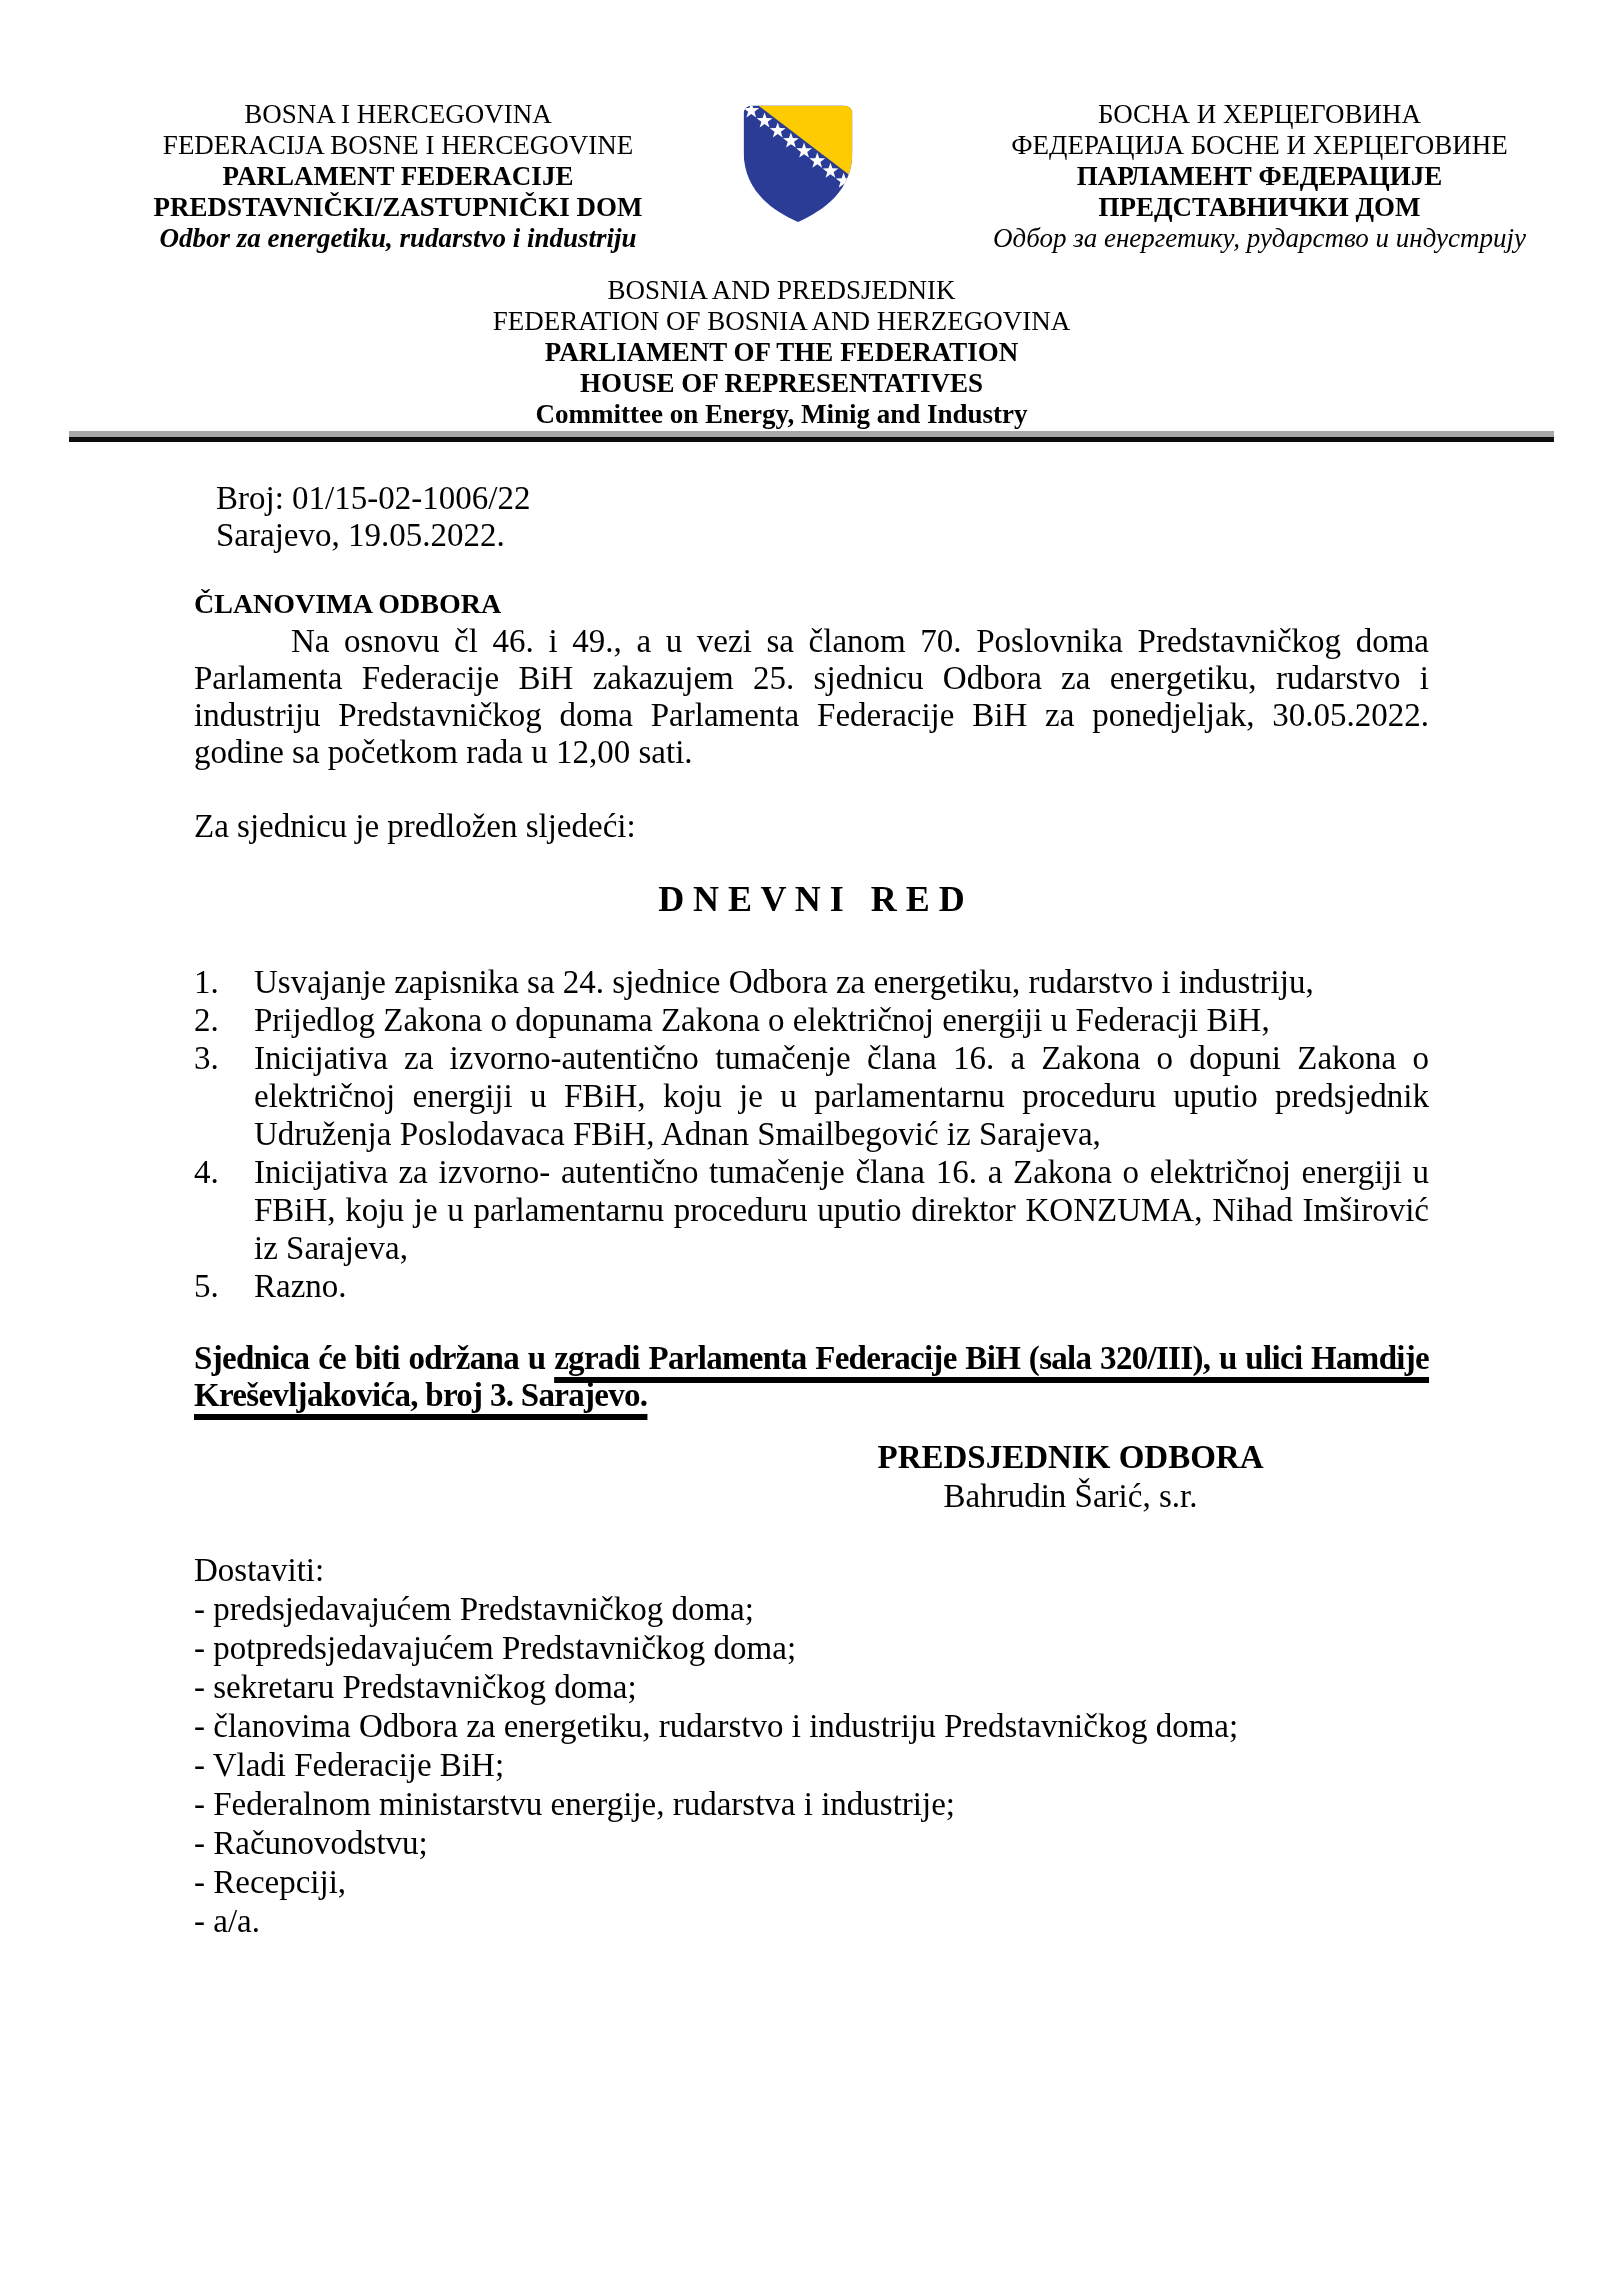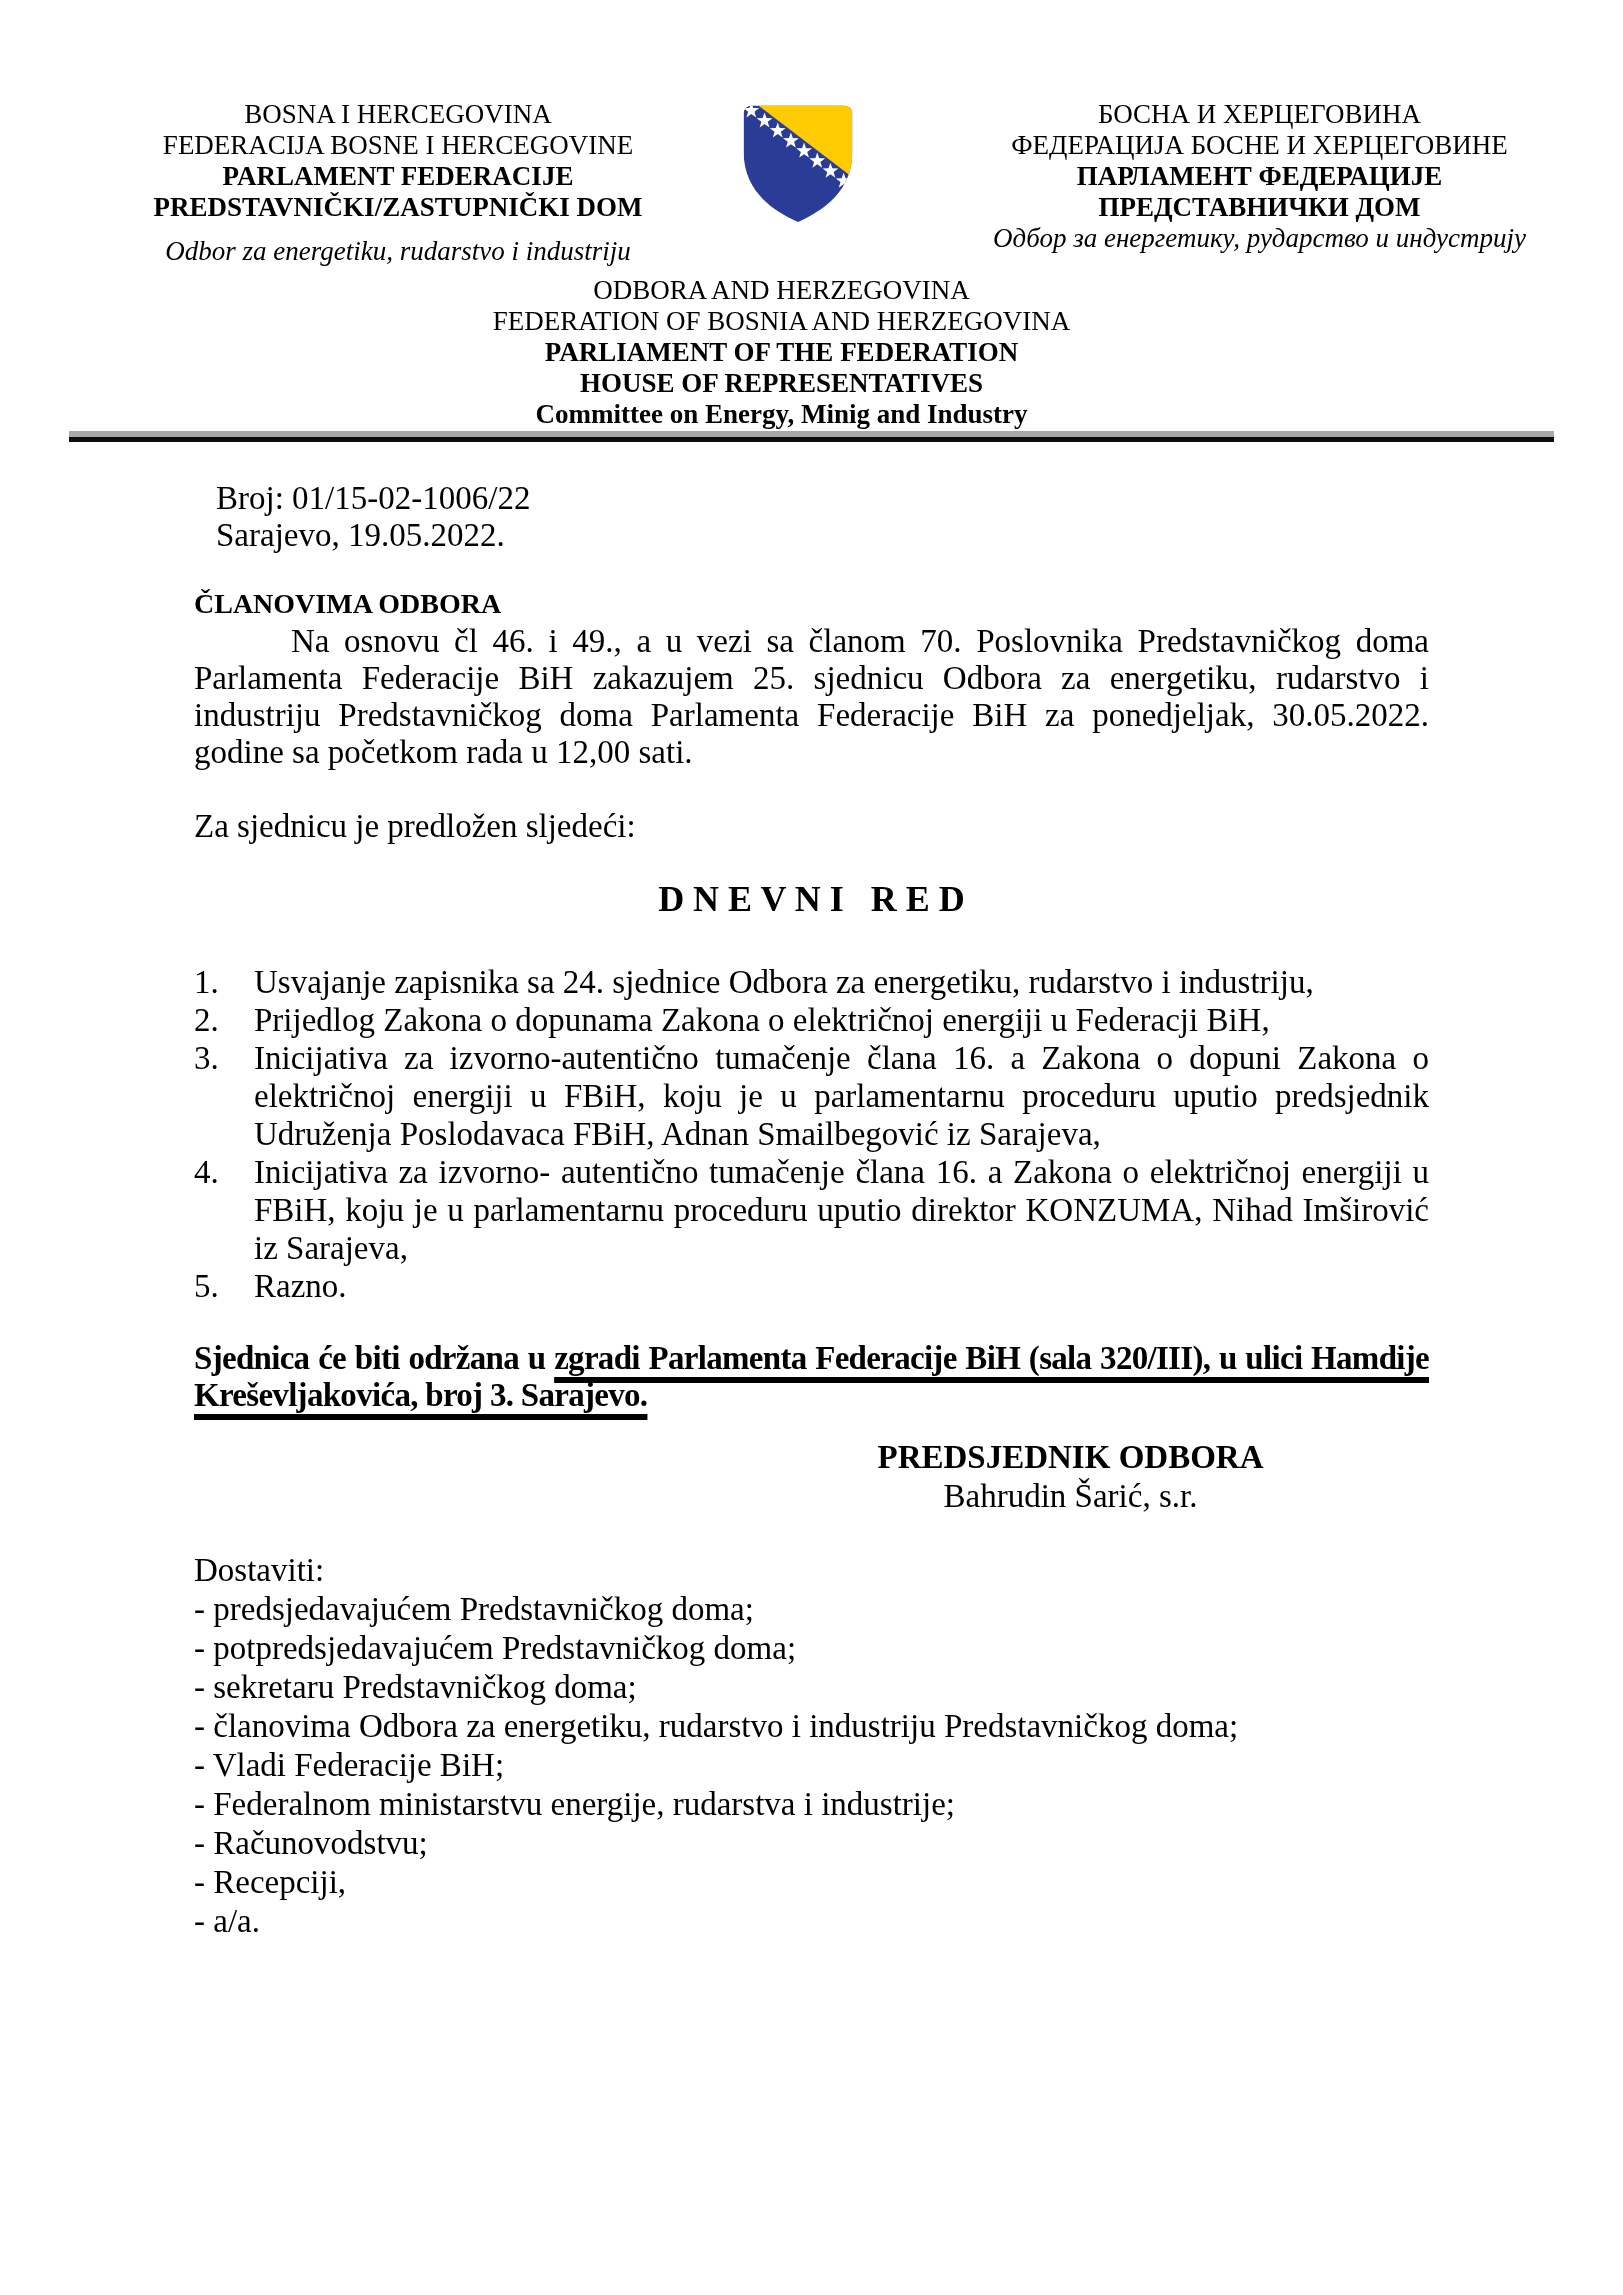--- a/index.html
+++ b/index.html
@@ -5,21 +5,21 @@
   html,body{margin:0;padding:0;background:#e8e8e8;}
   .page{position:relative;width:1623px;height:2295px;background:#ffffff;
         font-family:"Liberation Serif","DejaVu Serif",serif;color:#000;overflow:hidden;}
 
   
   .header-col{position:absolute;top:99px;text-align:center;font-size:27px;line-height:31px;}
   .header-col.left{left:69px;width:658px;}
   .header-col.right{left:929px;width:661px;}
   .hl{white-space:nowrap;}
   .hl-b{font-weight:bold;}
-  .hl-bi{font-weight:normal;font-style:italic;margin-top:13px;}
+  .hl-bi{font-weight:bold;font-style:italic;}
   .hl-i{font-style:italic;}
 
   .emblem{position:absolute;left:734px;top:101px;width:128px;height:123px;}
   .emblem svg{width:100%;height:100%;display:block;}
 
   .header-en{position:absolute;left:196px;top:275px;width:1171px;text-align:center;
              font-size:27px;line-height:31px;}
 
   .rule{position:absolute;left:69px;top:431px;width:1485px;font-size:0;}
   .rule-gray{height:5.9px;background:#a9a9a9;}
@@ -81,21 +81,21 @@
 
   <div class="header-col right">
     <div class="hl">БОСНА И ХЕРЦЕГОВИНА</div>
     <div class="hl">ФЕДЕРАЦИЈА БОСНЕ И ХЕРЦЕГОВИНЕ</div>
     <div class="hl hl-b">ПАРЛАМЕНТ ФЕДЕРАЦИЈЕ</div>
     <div class="hl hl-b">ПРЕДСТАВНИЧКИ ДОМ</div>
     <div class="hl hl-i">Одбор за енергетику, рударство и индустрију</div>
   </div>
 
   <div class="header-en">
-    <div class="hl">ODBORA AND HERZEGOVINA</div>
+    <div class="hl">BOSNIA AND PREDSJEDNIK</div>
     <div class="hl">FEDERATION OF BOSNIA AND HERZEGOVINA</div>
     <div class="hl hl-b">PARLIAMENT OF THE FEDERATION</div>
     <div class="hl hl-b">HOUSE OF REPRESENTATIVES</div>
     <div class="hl hl-b">Committee on Energy, Minig and Industry</div>
   </div>
 
   <div class="rule">
     <div class="rule-gray"></div>
     <div class="rule-black"></div>
   </div>

